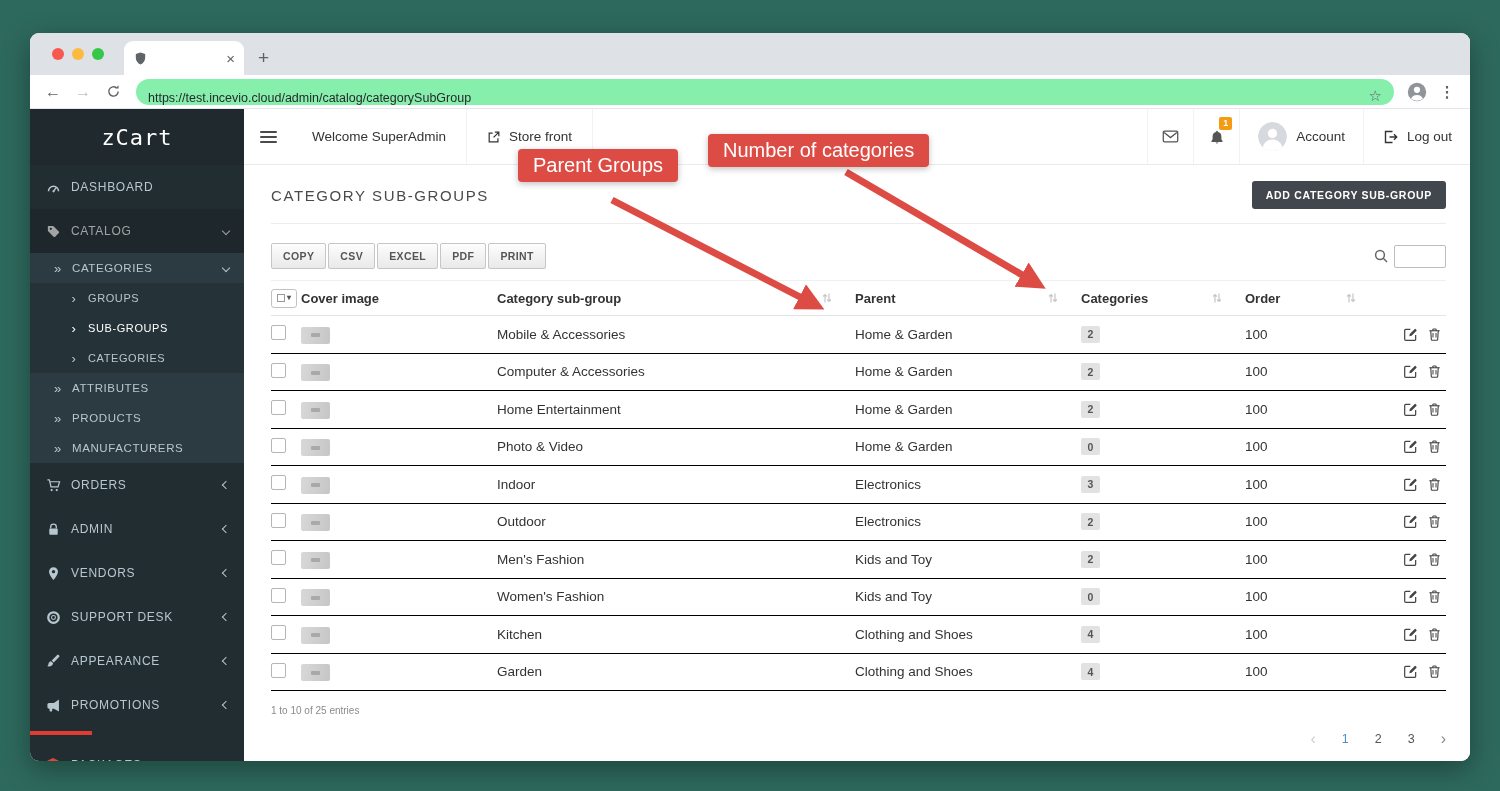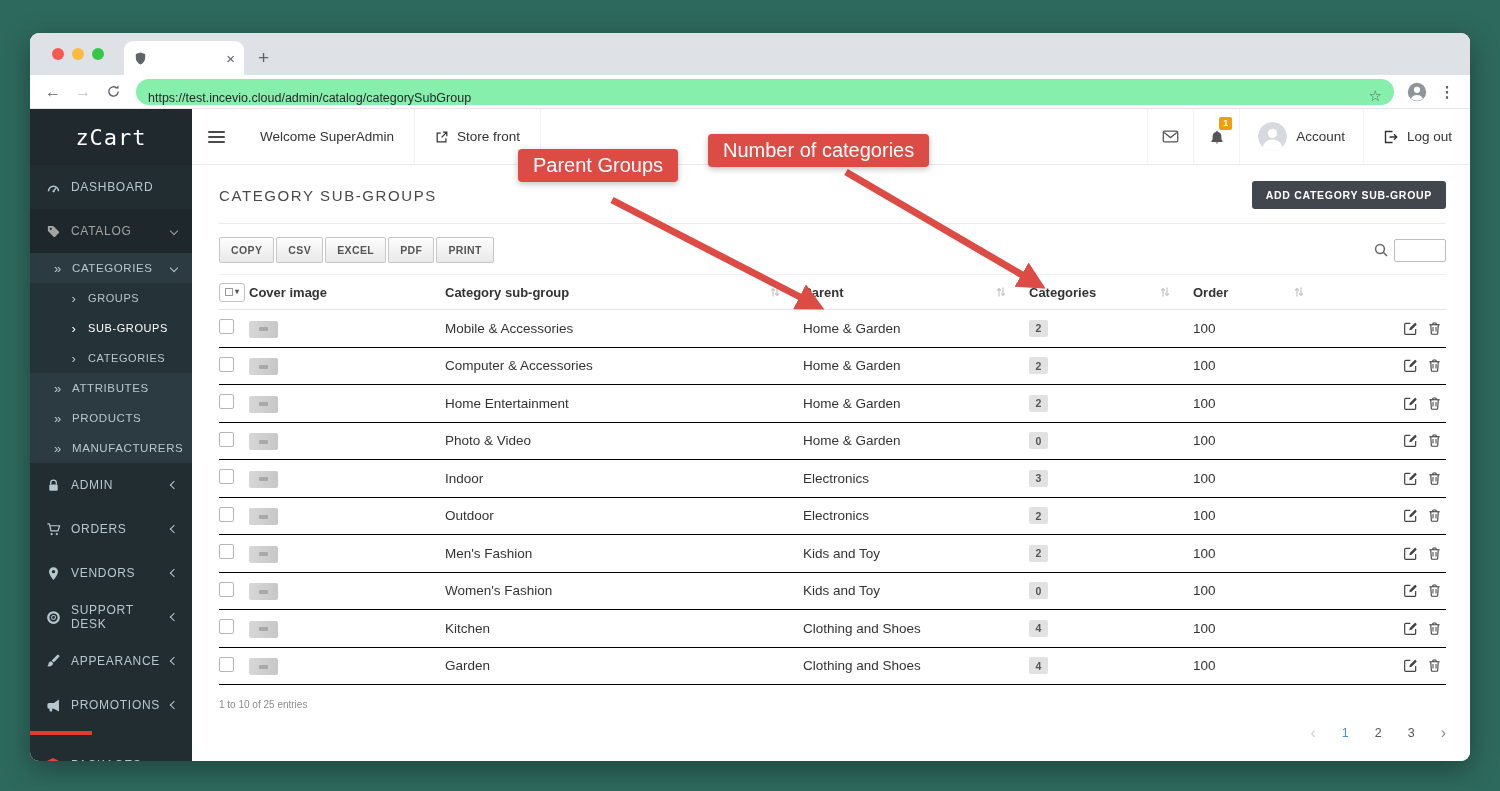--- a/index.html
+++ b/index.html
@@ -21,21 +21,21 @@
   .newtab{margin:0 0 8px 14px;font-size:19px;color:#5f6368;line-height:1}
   .addressbar{height:34px;background:#fff;border-bottom:1px solid #e3e5e8;display:flex;align-items:center;padding:0 10px;gap:4px;flex:none}
   .nav-ic{width:26px;height:26px;display:flex;align-items:center;justify-content:center;color:#5f6368;font-size:16px}
   .nav-ic.disabled{color:#c1c4c8}
   .urlbox{flex:1;height:26px;background:#86efac;border-radius:13px;display:flex;align-items:flex-end;justify-content:space-between;padding:0 12px;font-size:12.5px;color:#27292c;margin:0 6px}
   .url-star{color:#5f6368;font-size:15px}
   .dots{font-size:15px;font-weight:bold}
 
   
   .app{flex:1;display:flex;min-height:0}
-  .sidebar{width:162px;background:#222d32;color:#b8c7ce;flex:none;display:flex;flex-direction:column;overflow:hidden}
+  .sidebar{width:214px;background:#222d32;color:#b8c7ce;flex:none;display:flex;flex-direction:column;overflow:hidden}
   .logo{height:56px;flex:none;display:flex;align-items:center;justify-content:center;color:#fff;font-size:22px;letter-spacing:1px;font-family:"DejaVu Sans Mono",monospace;background:#20292e}
   .nav{flex:1;overflow:hidden}
   .nv{height:44px;display:flex;align-items:center;padding:0 15px;gap:10px;font-size:12px;letter-spacing:.7px}
   .nv.active{background:#1e282c;color:#a3a3a3}
   .ic{width:16px;flex:none;display:flex;align-items:center;justify-content:center}
   .chev{width:6px;height:6px;border-right:1.6px solid currentColor;border-bottom:1.6px solid currentColor;display:inline-block;flex:none}
   .chev.down{transform:rotate(45deg)}
   .chev.left{transform:rotate(135deg)}
   .mla{margin-left:auto}
   .submenu{background:#2c3b41}
@@ -56,21 +56,21 @@
   .nb-icon{width:46px;display:flex;align-items:center;justify-content:center;color:#555;border-left:1px solid #f2f2f2;position:relative}
   .badge{position:absolute;top:8px;right:7px;background:#f39c12;color:#fff;font-size:9px;font-weight:bold;padding:1px 4px;border-radius:2px;line-height:1.2}
   .account,.logout{display:flex;align-items:center;gap:9px;padding:0 18px;font-size:13.5px;color:#333;border-left:1px solid #f2f2f2}
   .avatar{width:29px;height:29px;border-radius:50%;overflow:hidden;flex:none}
 
   .content{flex:1;padding:0 24px 16px 27px;overflow:hidden}
   .page-head{display:flex;align-items:center;justify-content:space-between;padding:16px 0 14px}
   .page-title{font-size:15px;font-weight:normal;color:#4a4a4a;letter-spacing:1.6px}
   .add-btn{background:#42464d;color:#fff;border:none;border-radius:3px;font-size:10.5px;font-weight:bold;letter-spacing:.7px;padding:8px 14px}
   .rule{border:none;border-top:1px solid #ececec}
-  .toolbar{display:flex;align-items:center;justify-content:space-between;margin:13px 0 11px}
+  .toolbar{display:flex;align-items:center;justify-content:space-between;margin:19px 0 11px}
   .export{display:flex;gap:2px}
   .exp-btn{font-size:10.5px;font-weight:bold;letter-spacing:.4px;color:#555;padding:6px 11px;border:1px solid #c6c6c6;border-radius:2px;background:linear-gradient(#fdfdfd,#e9e9e9)}
   .search{display:flex;align-items:center;gap:5px;color:#666}
   .s-in{width:52px;height:23px;border:1px solid #bdbdbd;border-radius:2px;outline:none;padding:0 5px;font-size:12px}
 
   .grid{display:grid;grid-template-columns:30px 196px 358px 226px 164px 134px 1fr;align-items:center}
   .thead{height:36px;border-top:1px solid #f0f0f0;border-bottom:1px solid #e4e4e4;font-size:13px;font-weight:bold;color:#333}
   .th{display:flex;align-items:center;justify-content:space-between;padding-right:22px}
   .sort{color:#c6c6c6;display:flex}
   .sel-ctl{width:26px;height:19px;border:1px solid #c2c2c2;border-radius:3px;background:#fff;display:flex;align-items:center;justify-content:center;gap:2px}
@@ -197,37 +197,37 @@
           </div>
           <div class="sv">
             <span class="glyph">»</span>
             <span>MANUFACTURERS</span>
           </div>
         </div>
 
         <div class="nv">
           <span class="ic">
             <svg width="15" height="15" viewBox="0 0 16 16">
-                <path d="M5 7V5.2a3 3 0 016 0V7" fill="none" stroke="currentColor" stroke-width="1.4"></path>
-                <rect x="3.5" y="7" width="9" height="6.5" rx="1" fill="currentColor"></rect>
-              </svg>
-          </span>
-          <span>ADMIN</span>
-          <span class="chev left mla"></span>
-        </div>
-
-        <div class="nv">
-          <span class="ic">
-            <svg width="15" height="15" viewBox="0 0 16 16">
                 <path d="M1.5 2h2l.6 2h10.4l-1.7 5.5H5.3L4.1 4" fill="none" stroke="currentColor" stroke-width="1.3"></path>
                 <circle cx="6" cy="12.8" r="1.2" fill="currentColor"></circle>
                 <circle cx="11.5" cy="12.8" r="1.2" fill="currentColor"></circle>
               </svg>
           </span>
           <span>ORDERS</span>
+          <span class="chev left mla"></span>
+        </div>
+
+        <div class="nv">
+          <span class="ic">
+            <svg width="15" height="15" viewBox="0 0 16 16">
+                <path d="M5 7V5.2a3 3 0 016 0V7" fill="none" stroke="currentColor" stroke-width="1.4"></path>
+                <rect x="3.5" y="7" width="9" height="6.5" rx="1" fill="currentColor"></rect>
+              </svg>
+          </span>
+          <span>ADMIN</span>
           <span class="chev left mla"></span>
         </div>
 
         <div class="nv">
           <span class="ic">
             <svg width="15" height="15" viewBox="0 0 16 16">
                 <path fill="currentColor" fill-rule="evenodd" d="M8 1.2A4.8 4.8 0 0112.8 6c0 3.3-4.8 8.8-4.8 8.8S3.2 9.3 3.2 6A4.8 4.8 0 018 1.2zm0 3a1.8 1.8 0 100 3.6A1.8 1.8 0 008 4.2z"></path>
               </svg>
           </span>
           <span>VENDORS</span>

